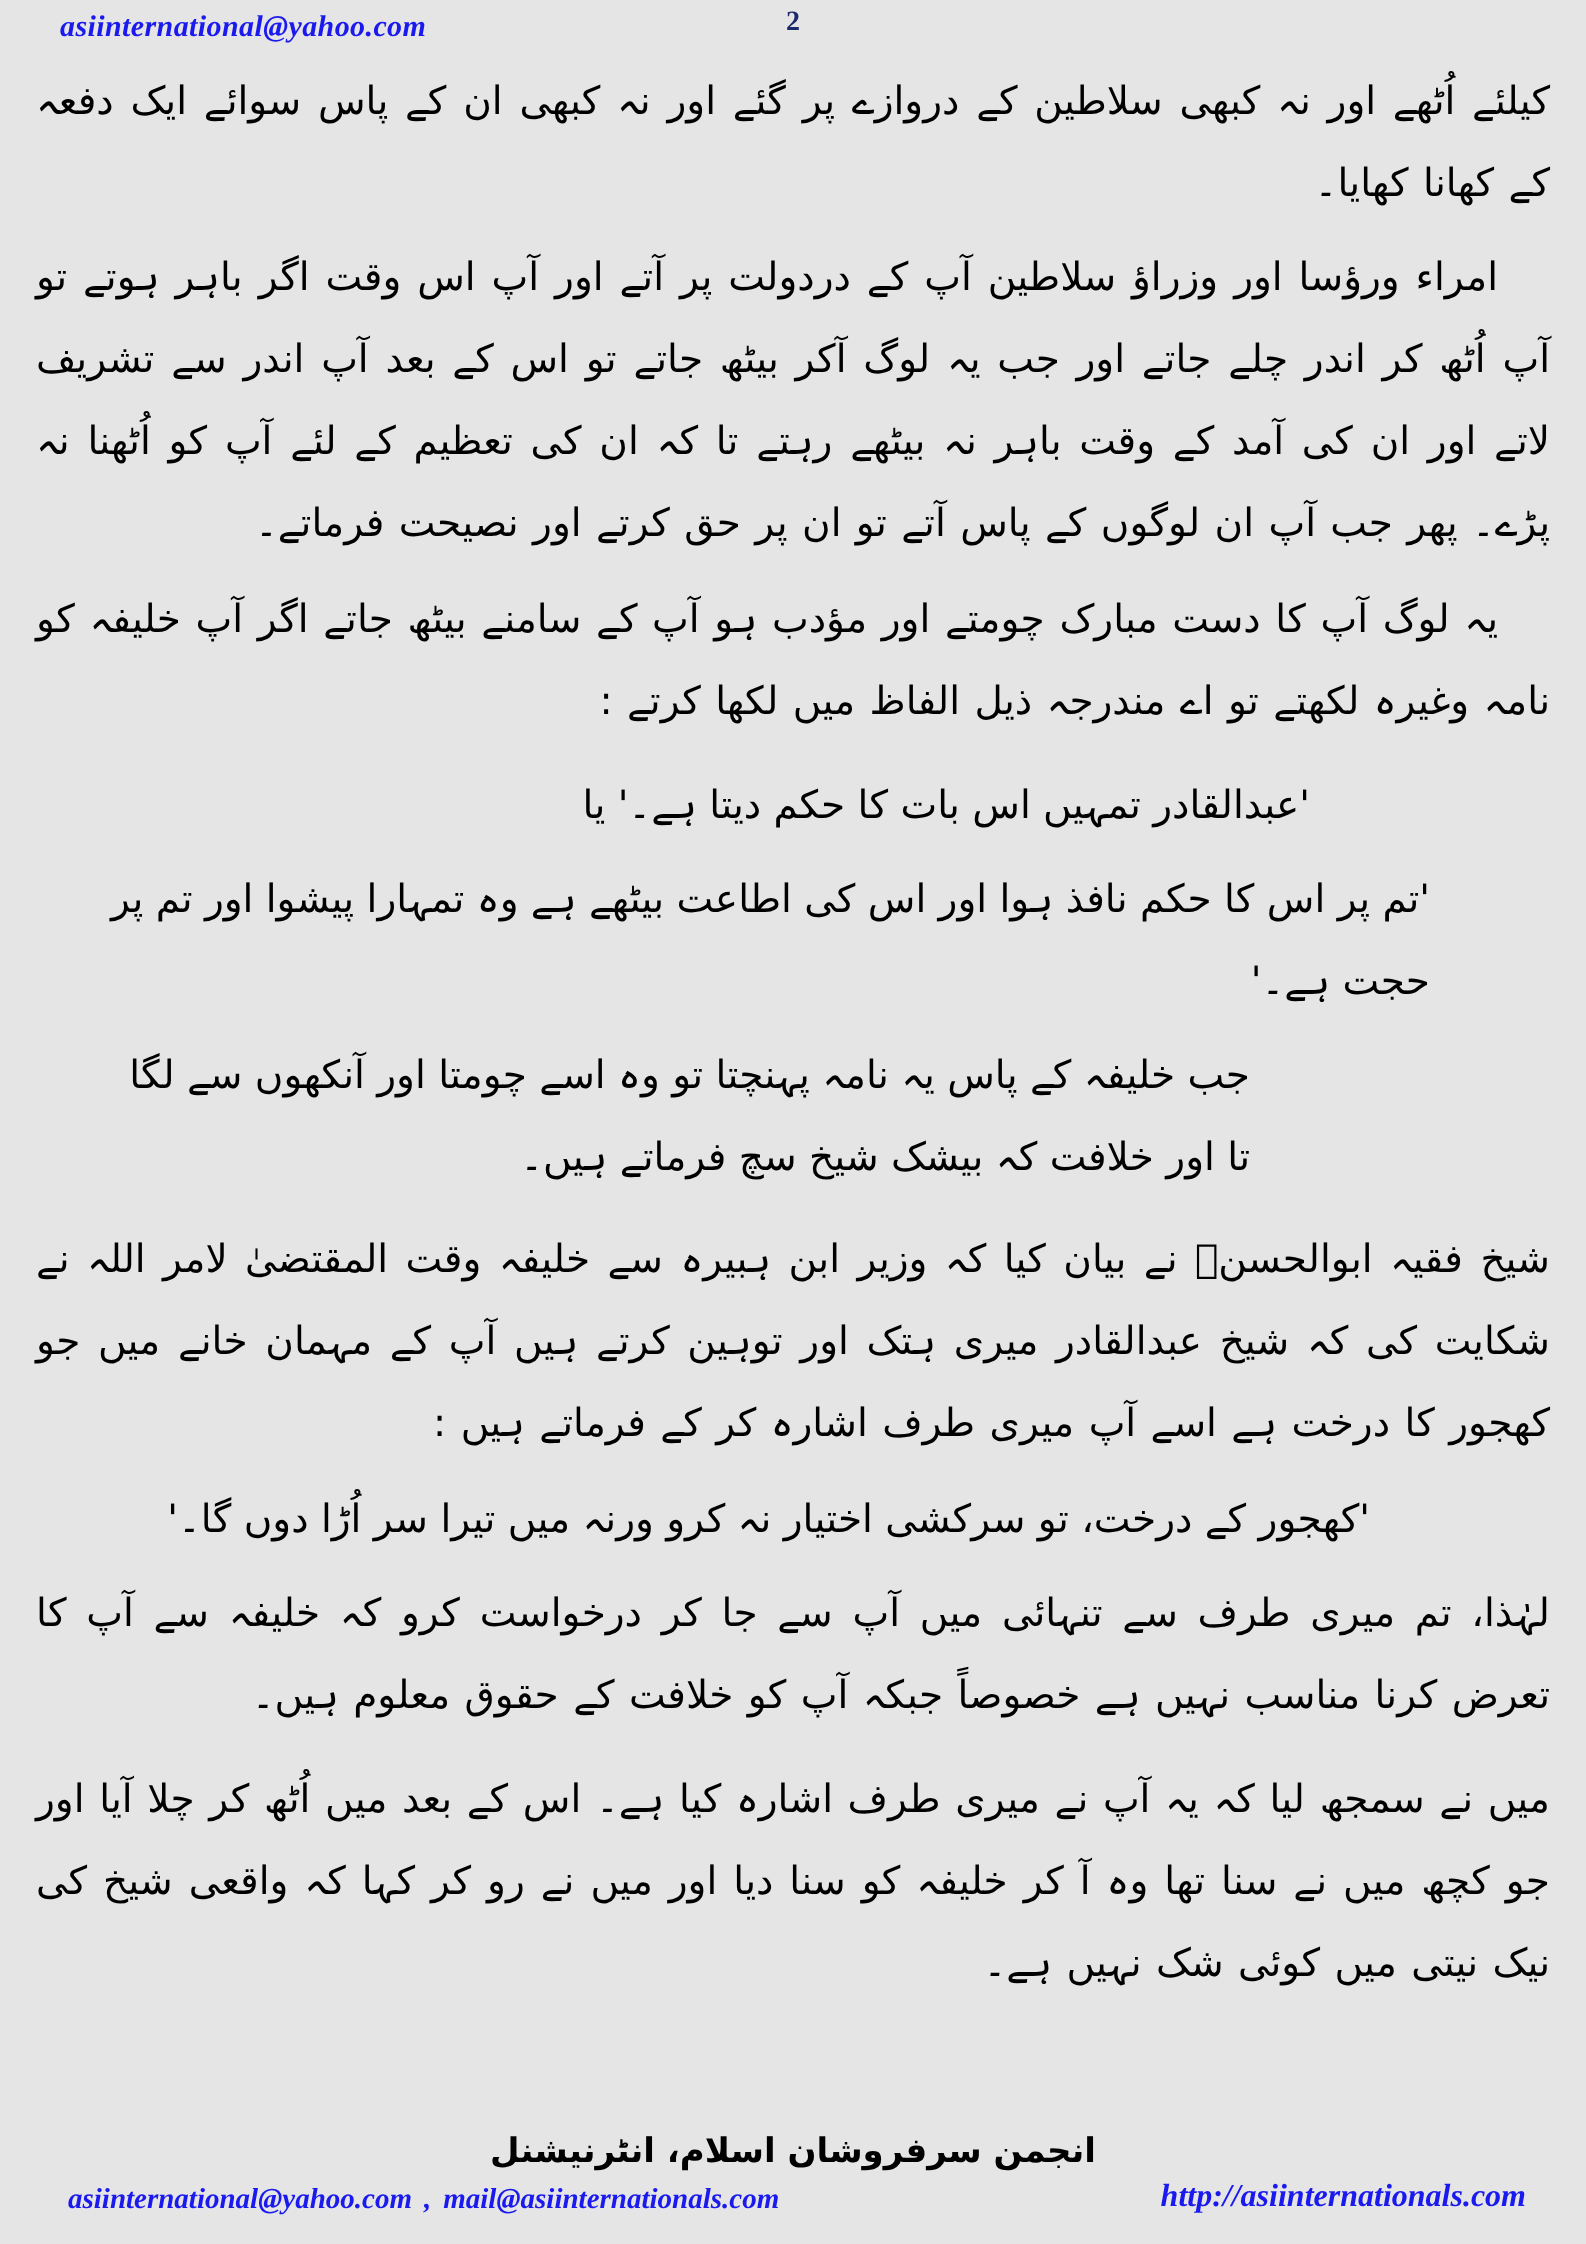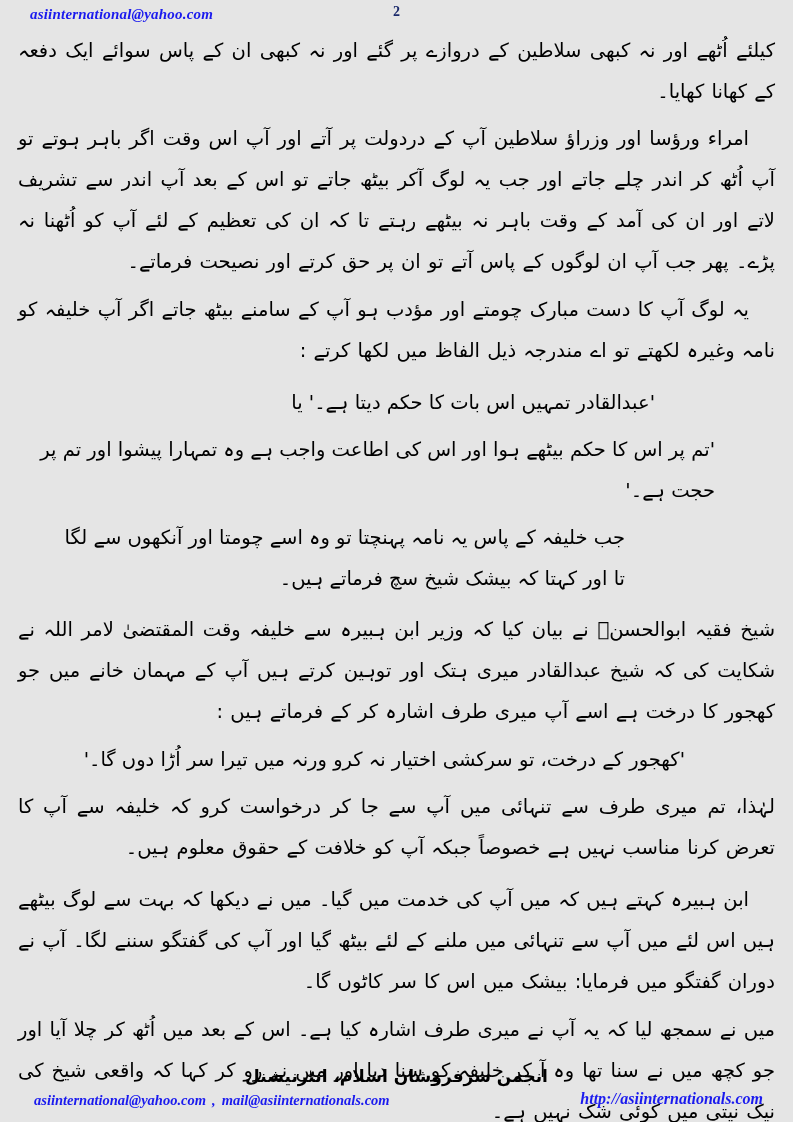--- a/index.html
+++ b/index.html
@@ -163,35 +163,34 @@
     <p class="urdu para-cont">کیلئے اُٹھے اور نہ کبھی سلاطین کے دروازے پر گئے اور نہ کبھی ان کے پاس سوائے ایک دفعہ کے کھانا کھایا۔</p>
 
     <p class="urdu para">امراء ورؤسا اور وزراؤ سلاطین آپ کے دردولت پر آتے اور آپ اس وقت اگر باہر ہوتے تو آپ اُٹھ کر اندر چلے جاتے اور جب یہ لوگ آکر بیٹھ جاتے تو اس کے بعد آپ اندر سے تشریف لاتے اور ان کی آمد کے وقت باہر نہ بیٹھے رہتے تا کہ ان کی تعظیم کے لئے آپ کو اُٹھنا نہ پڑے۔ پھر جب آپ ان لوگوں کے پاس آتے تو ان پر حق کرتے اور نصیحت فرماتے۔</p>
 
     <p class="urdu para">یہ لوگ آپ کا دست مبارک چومتے اور مؤدب ہو آپ کے سامنے بیٹھ جاتے اگر آپ خلیفہ کو نامہ وغیرہ لکھتے تو اے مندرجہ ذیل الفاظ میں لکھا کرتے :</p>
 
     <div class="spacer-xs"></div>
 
     <p class="quote-line shift-a">'عبدالقادر تمہیں اس بات کا حکم دیتا ہے۔' یا</p>
 
-    <p class="quote-line shift-b">'تم پر اس کا حکم بیٹھے ہوا اور اس کی اطاعت واجب ہے وہ تمہارا پیشوا اور تم پر حجت ہے۔'</p>
-
-    <p class="quote-line shift-c">جب خلیفہ کے پاس یہ نامہ پہنچتا تو وہ اسے چومتا اور آنکھوں سے لگا تا اور کہتا کہ بیشک شیخ سچ فرماتے ہیں۔</p>
+    <p class="quote-line shift-b">'تم پر اس کا حکم نافذ ہوا اور اس کی اطاعت بیٹھے ہے وہ تمہارا پیشوا اور تم پر حجت ہے۔'</p>
+
+    <p class="quote-line shift-c">جب خلیفہ کے پاس یہ نامہ پہنچتا تو وہ اسے چومتا اور آنکھوں سے لگا تا اور خلافت کہ بیشک شیخ سچ فرماتے ہیں۔</p>
 
     <div class="spacer-xs"></div>
 
     <p class="urdu para-noindent">شیخ فقیہ ابوالحسنؒ نے بیان کیا کہ وزیر ابن ہبیرہ سے خلیفہ وقت المقتضیٰ لامر اللہ نے شکایت کی کہ شیخ عبدالقادر میری ہتک اور توہین کرتے ہیں آپ کے مہمان خانے میں جو کھجور کا درخت ہے اسے آپ میری طرف اشارہ کر کے فرماتے ہیں :</p>
 
     <p class="quote-line shift-d">'کھجور کے درخت، تو سرکشی اختیار نہ کرو ورنہ میں تیرا سر اُڑا دوں گا۔'</p>
 
     <p class="urdu para-noindent">لہٰذا، تم میری طرف سے تنہائی میں آپ سے جا کر درخواست کرو کہ خلیفہ سے آپ کا تعرض کرنا مناسب نہیں ہے خصوصاً جبکہ آپ کو خلافت کے حقوق معلوم ہیں۔</p>
 
     <div class="spacer-xs"></div>
 
-    <p class="urdu para">ابن ہبیرہ کہتے ہیں کہ میں آپ کی خدمت میں گیا۔ میں نے دیکھا کہ بہت سے لوگ بیٹھے ہیں اس لئے میں آپ سے تنہائی میں ملنے کے لئے بیٹھ گیا اور آپ کی گفتگو سننے لگا۔ آپ نے دوران گفتگو میں فرمایا:  بیشک میں اس کا سر کاٹوں گا۔</p>
 
     <p class="urdu para-noindent">میں نے سمجھ لیا کہ یہ آپ نے میری طرف اشارہ کیا ہے۔ اس کے بعد میں اُٹھ کر چلا آیا اور جو کچھ میں نے سنا تھا وہ آ کر خلیفہ کو سنا دیا اور میں نے رو کر کہا کہ واقعی شیخ کی نیک نیتی میں کوئی شک نہیں ہے۔</p>
 
   </div>
 
   <div class="page-footer">
     <div class="footer-org">انجمن سرفروشان اسلام، انٹرنیشنل</div>
     <div class="footer-links">
       <div class="footer-emails">
         <span>asiinternational@yahoo.com</span><span class="sep">,</span><span>mail@asiinternationals.com</span>

